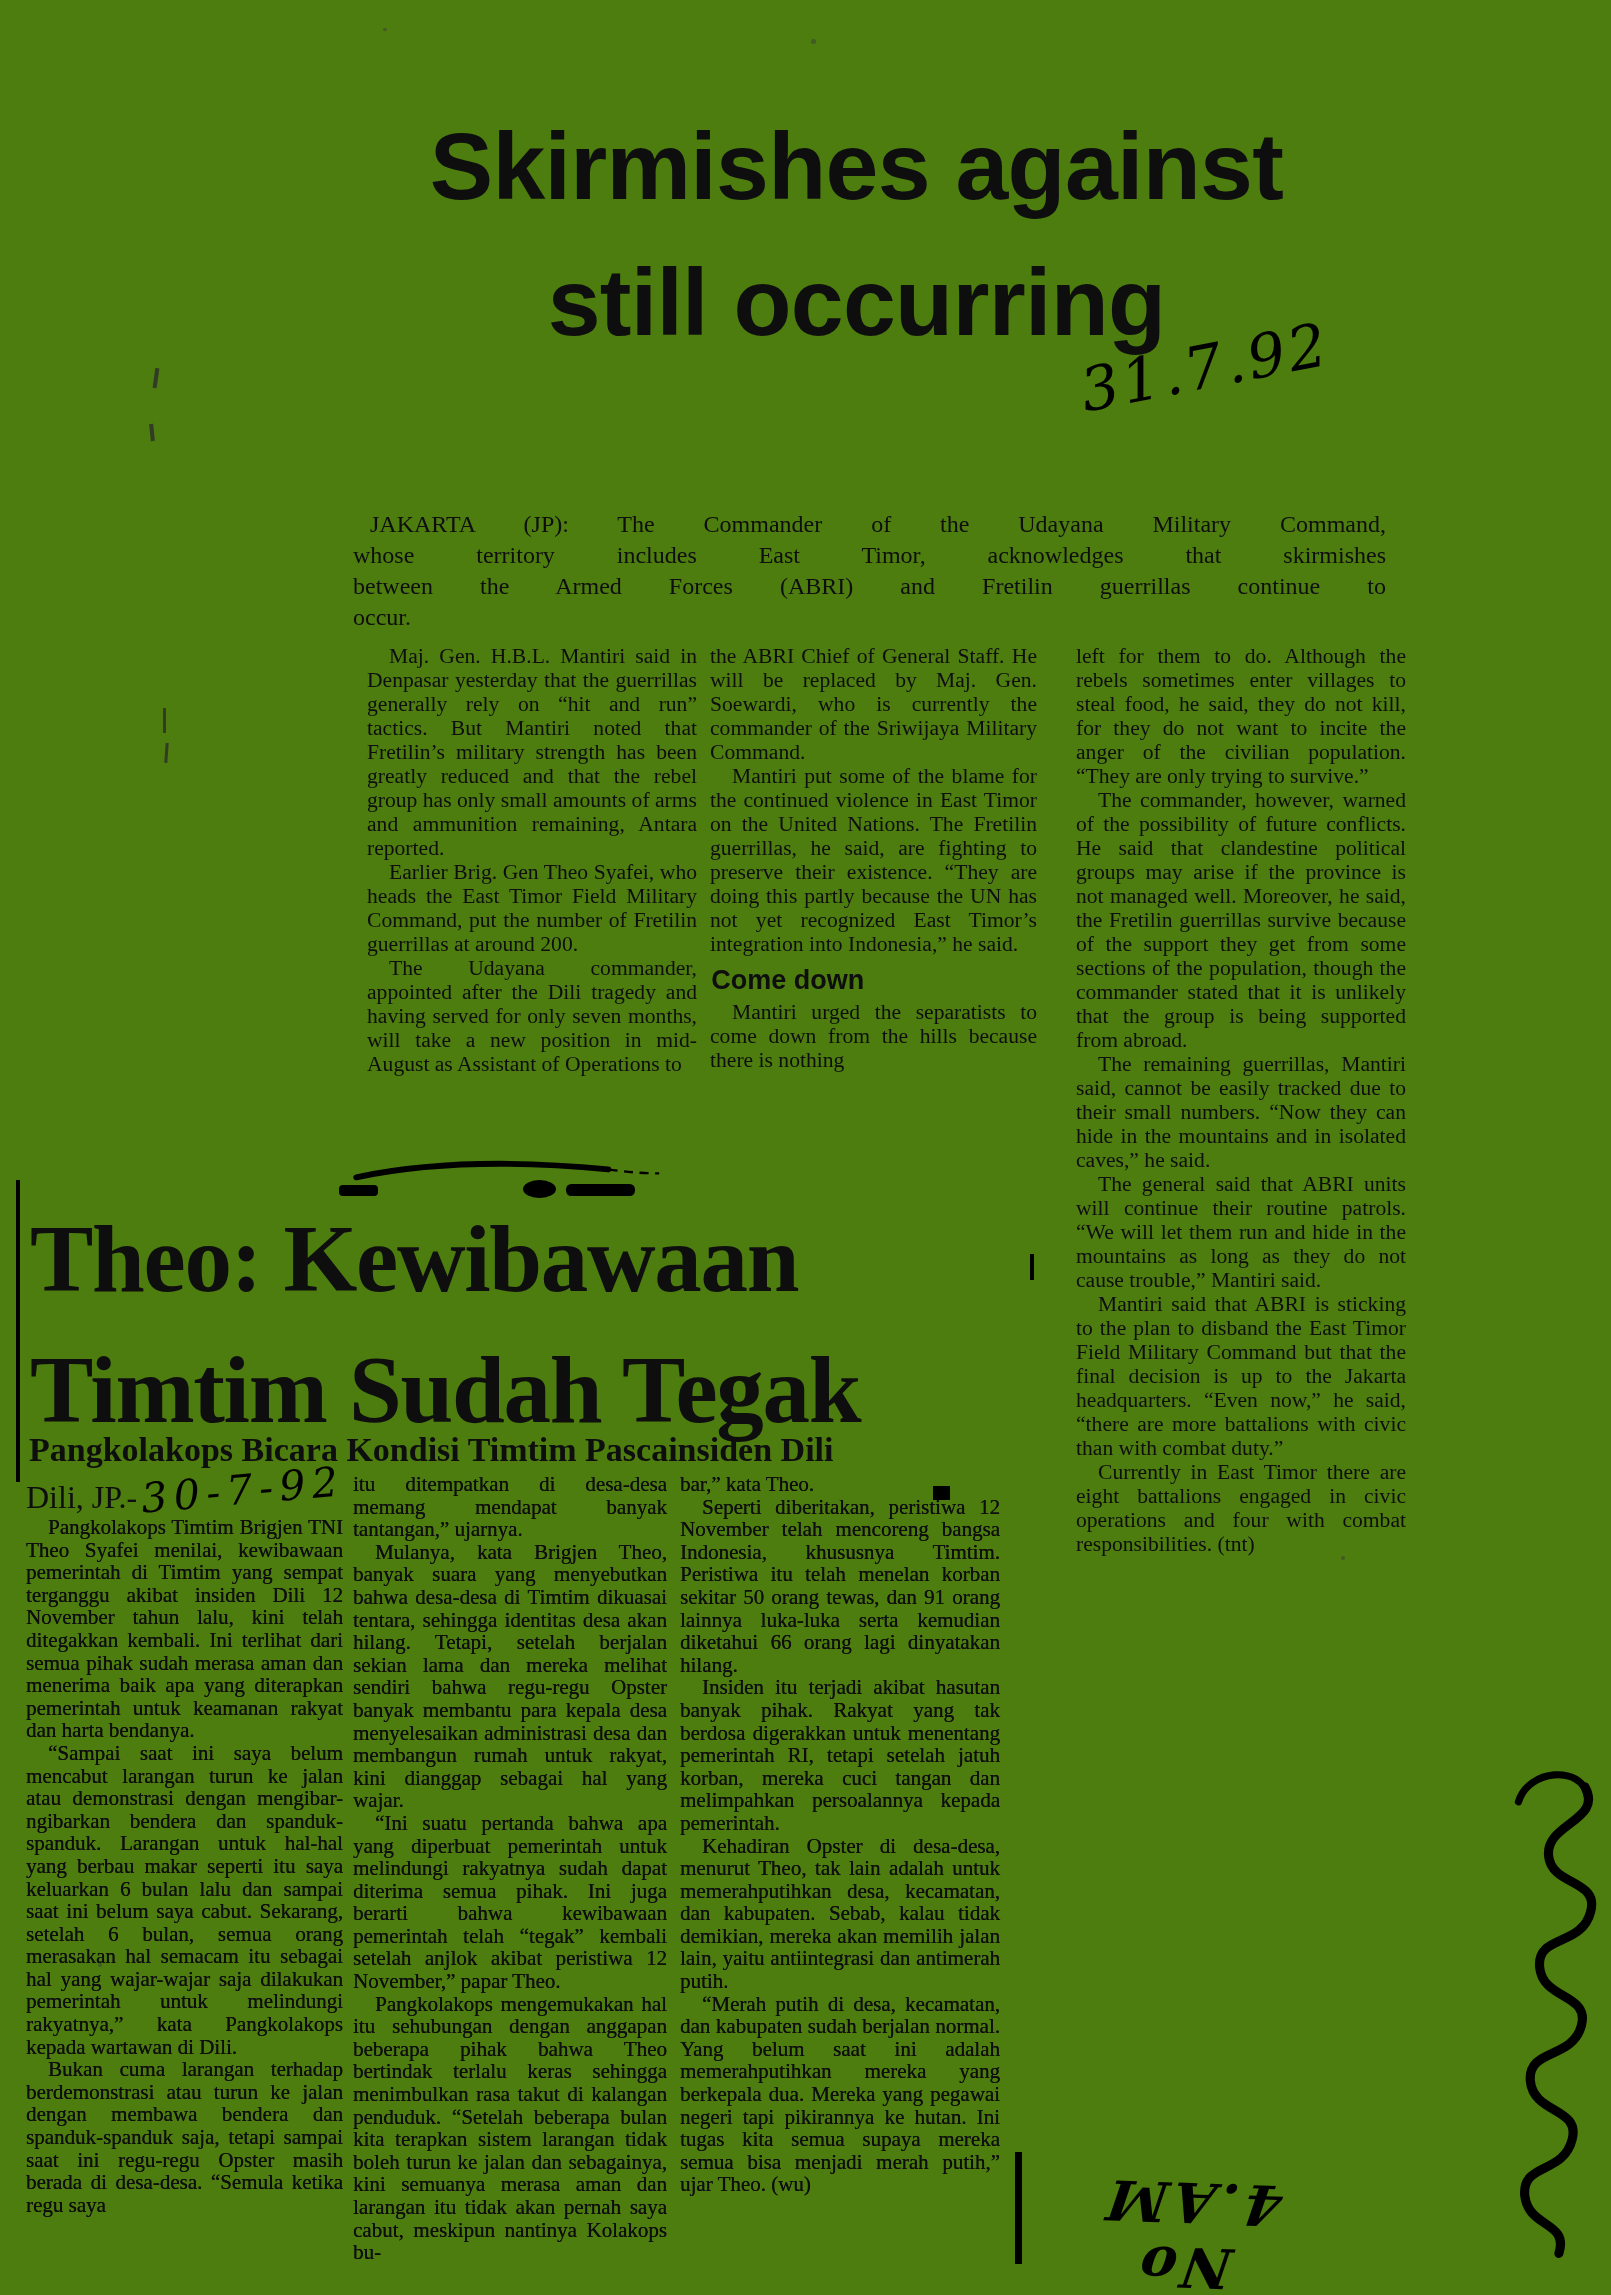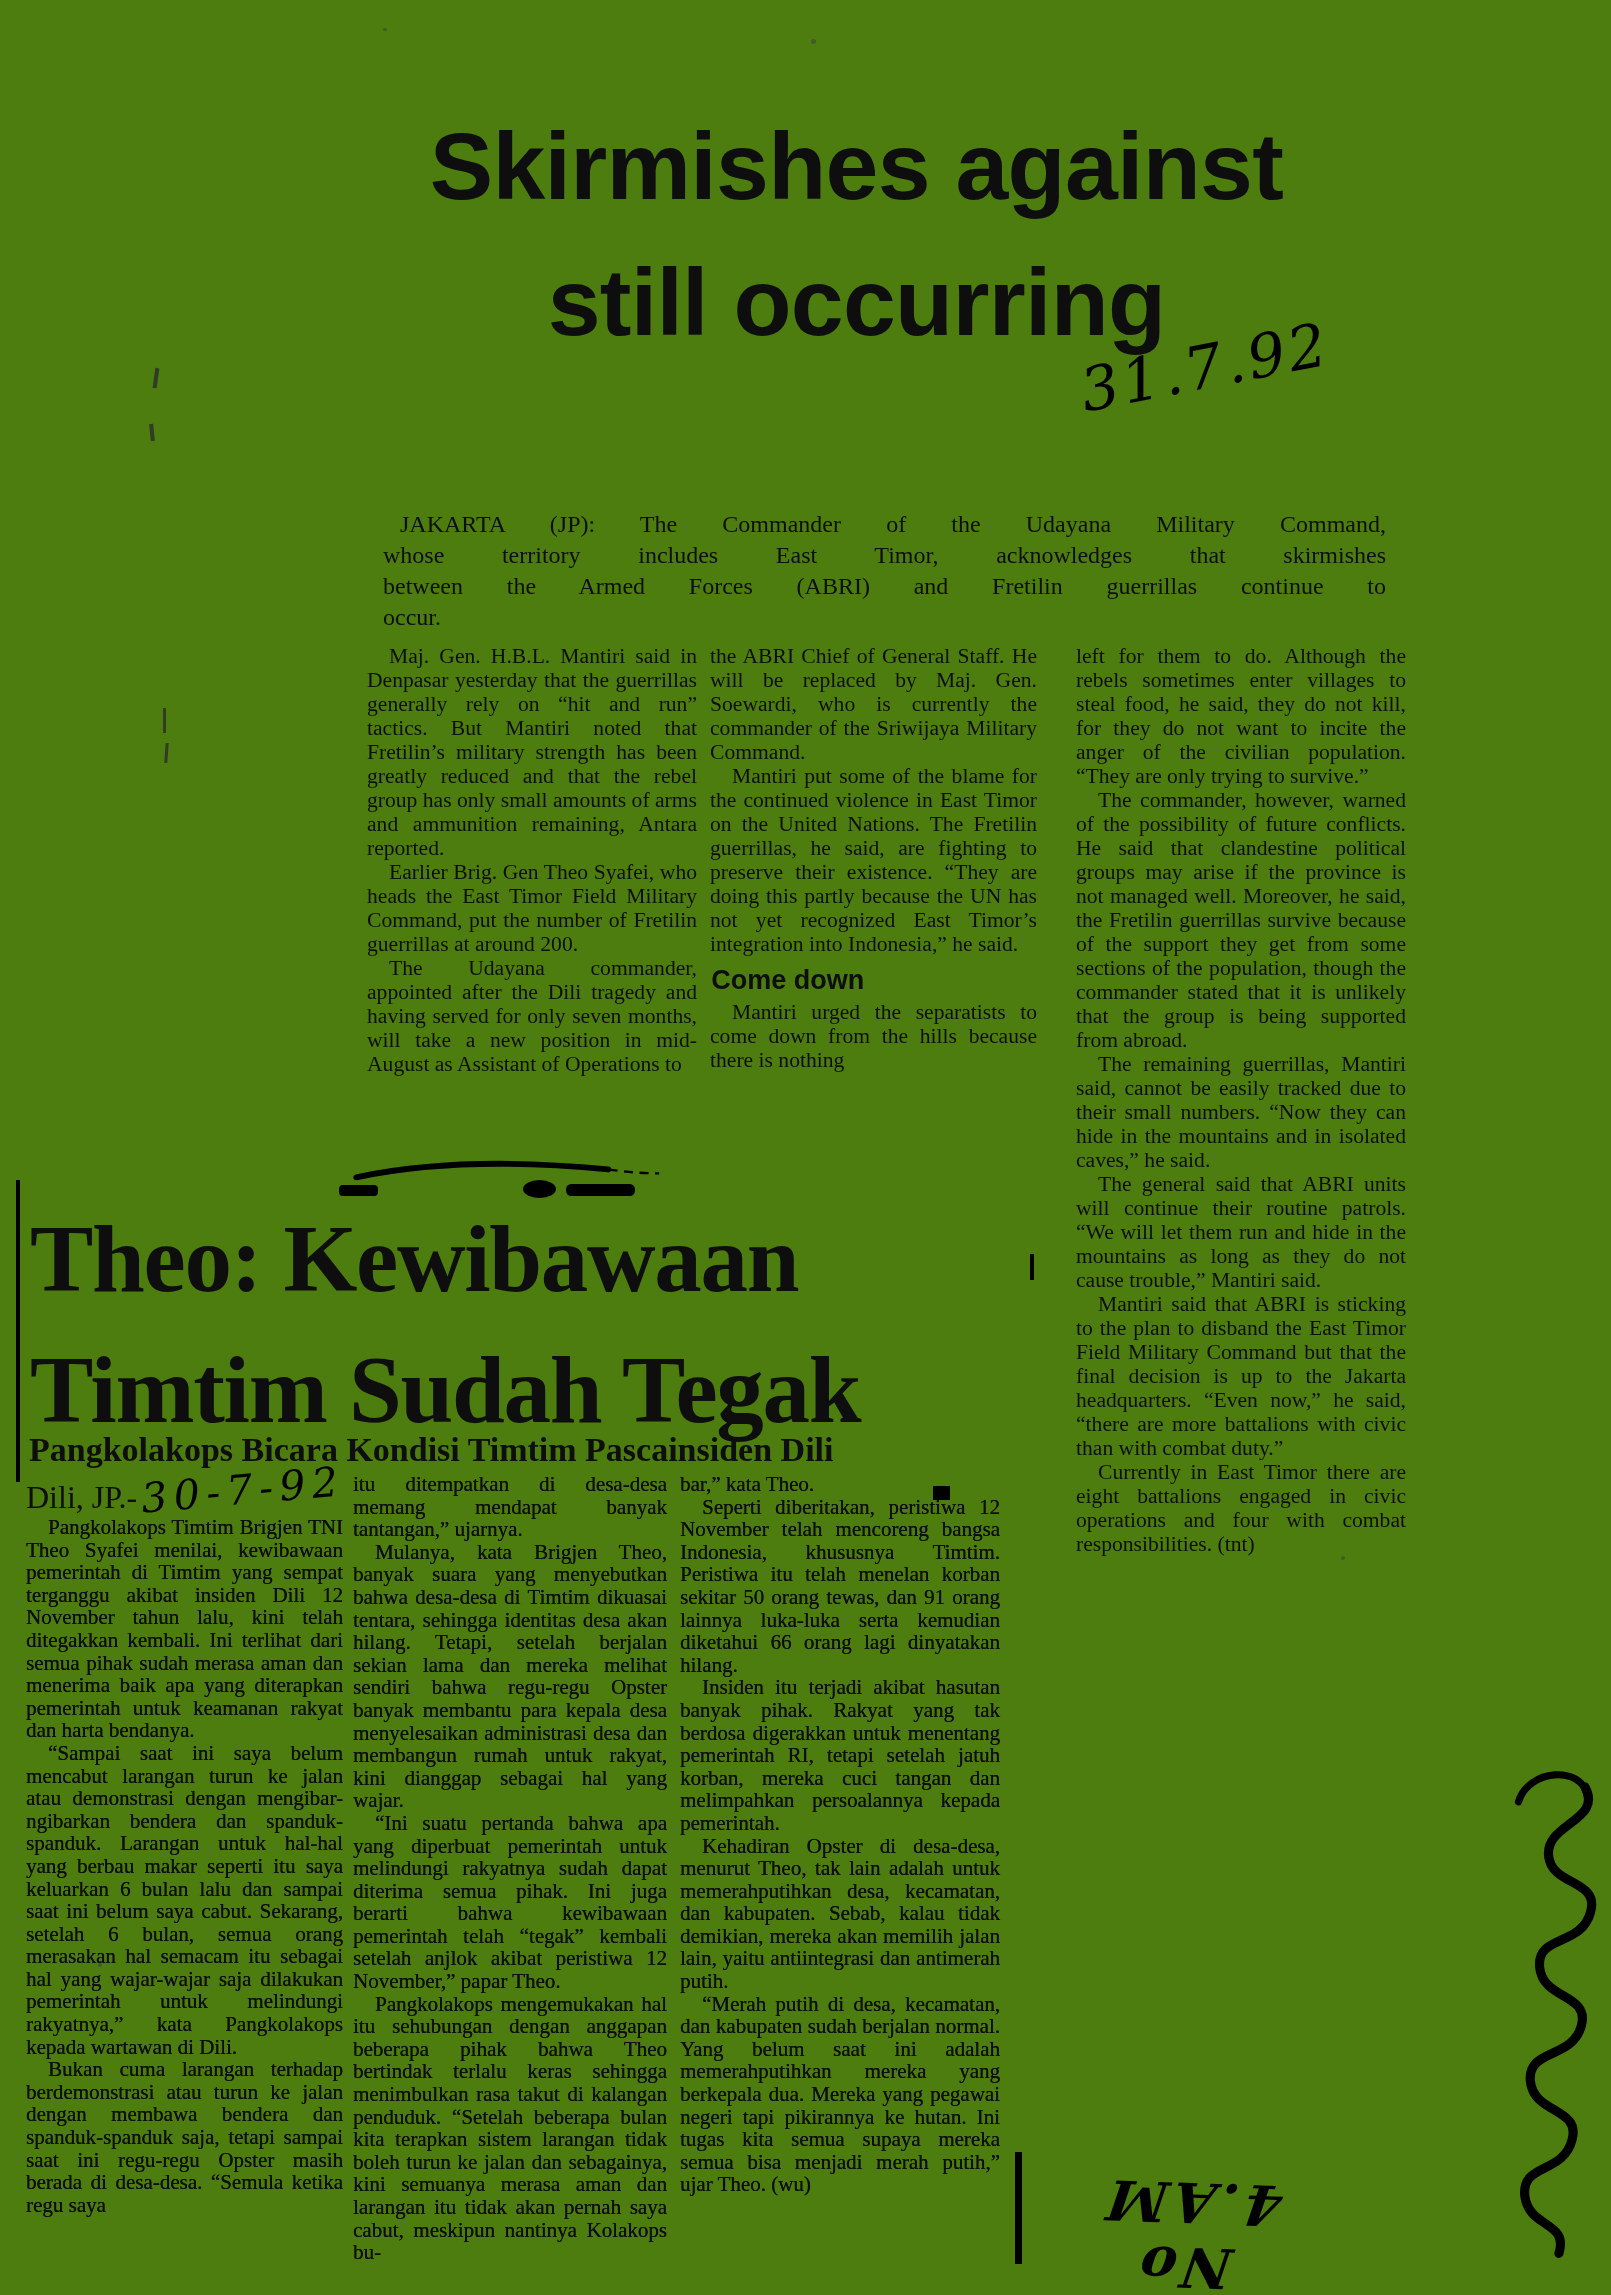--- a/index.html
+++ b/index.html
@@ -12,21 +12,21 @@
   
   .id-headline{position:absolute;left:30px;top:1194px;width:1027px;
     font-family:"Liberation Serif",serif;font-weight:bold;font-size:95px;line-height:131px;
     letter-spacing:-1.3px;white-space:nowrap;}
   .id-subhead{position:absolute;left:29px;top:1431px;width:1007px;
     font-family:"Liberation Serif",serif;font-weight:bold;font-size:34px;letter-spacing:0px;}
 
   
   .lead{position:absolute;left:353px;top:509px;width:1033px;
     font-family:"Liberation Serif",serif;font-size:24px;line-height:31px;}
-  .lead-line{text-align:justify;text-align-last:justify;margin-left:30px;}
+  .lead-line{text-align:justify;text-align-last:justify;}
   .lead-line:first-child{text-indent:17px;}
   .lead-line:last-child{text-align-last:left;}
 
   
   .col{position:absolute;text-align:justify;font-family:"Liberation Serif",serif;}
   .col p{margin:0;text-indent:22px;}
   .col p.cont{text-indent:0;}
   .en-col{font-size:21.6px;line-height:24px;margin-left:20px;}
   .id-col{font-size:21px;line-height:22.6px;text-shadow:0.2px 0 currentColor;}
   .comedown{font-family:"Liberation Sans",sans-serif;font-weight:bold;font-size:27px;

